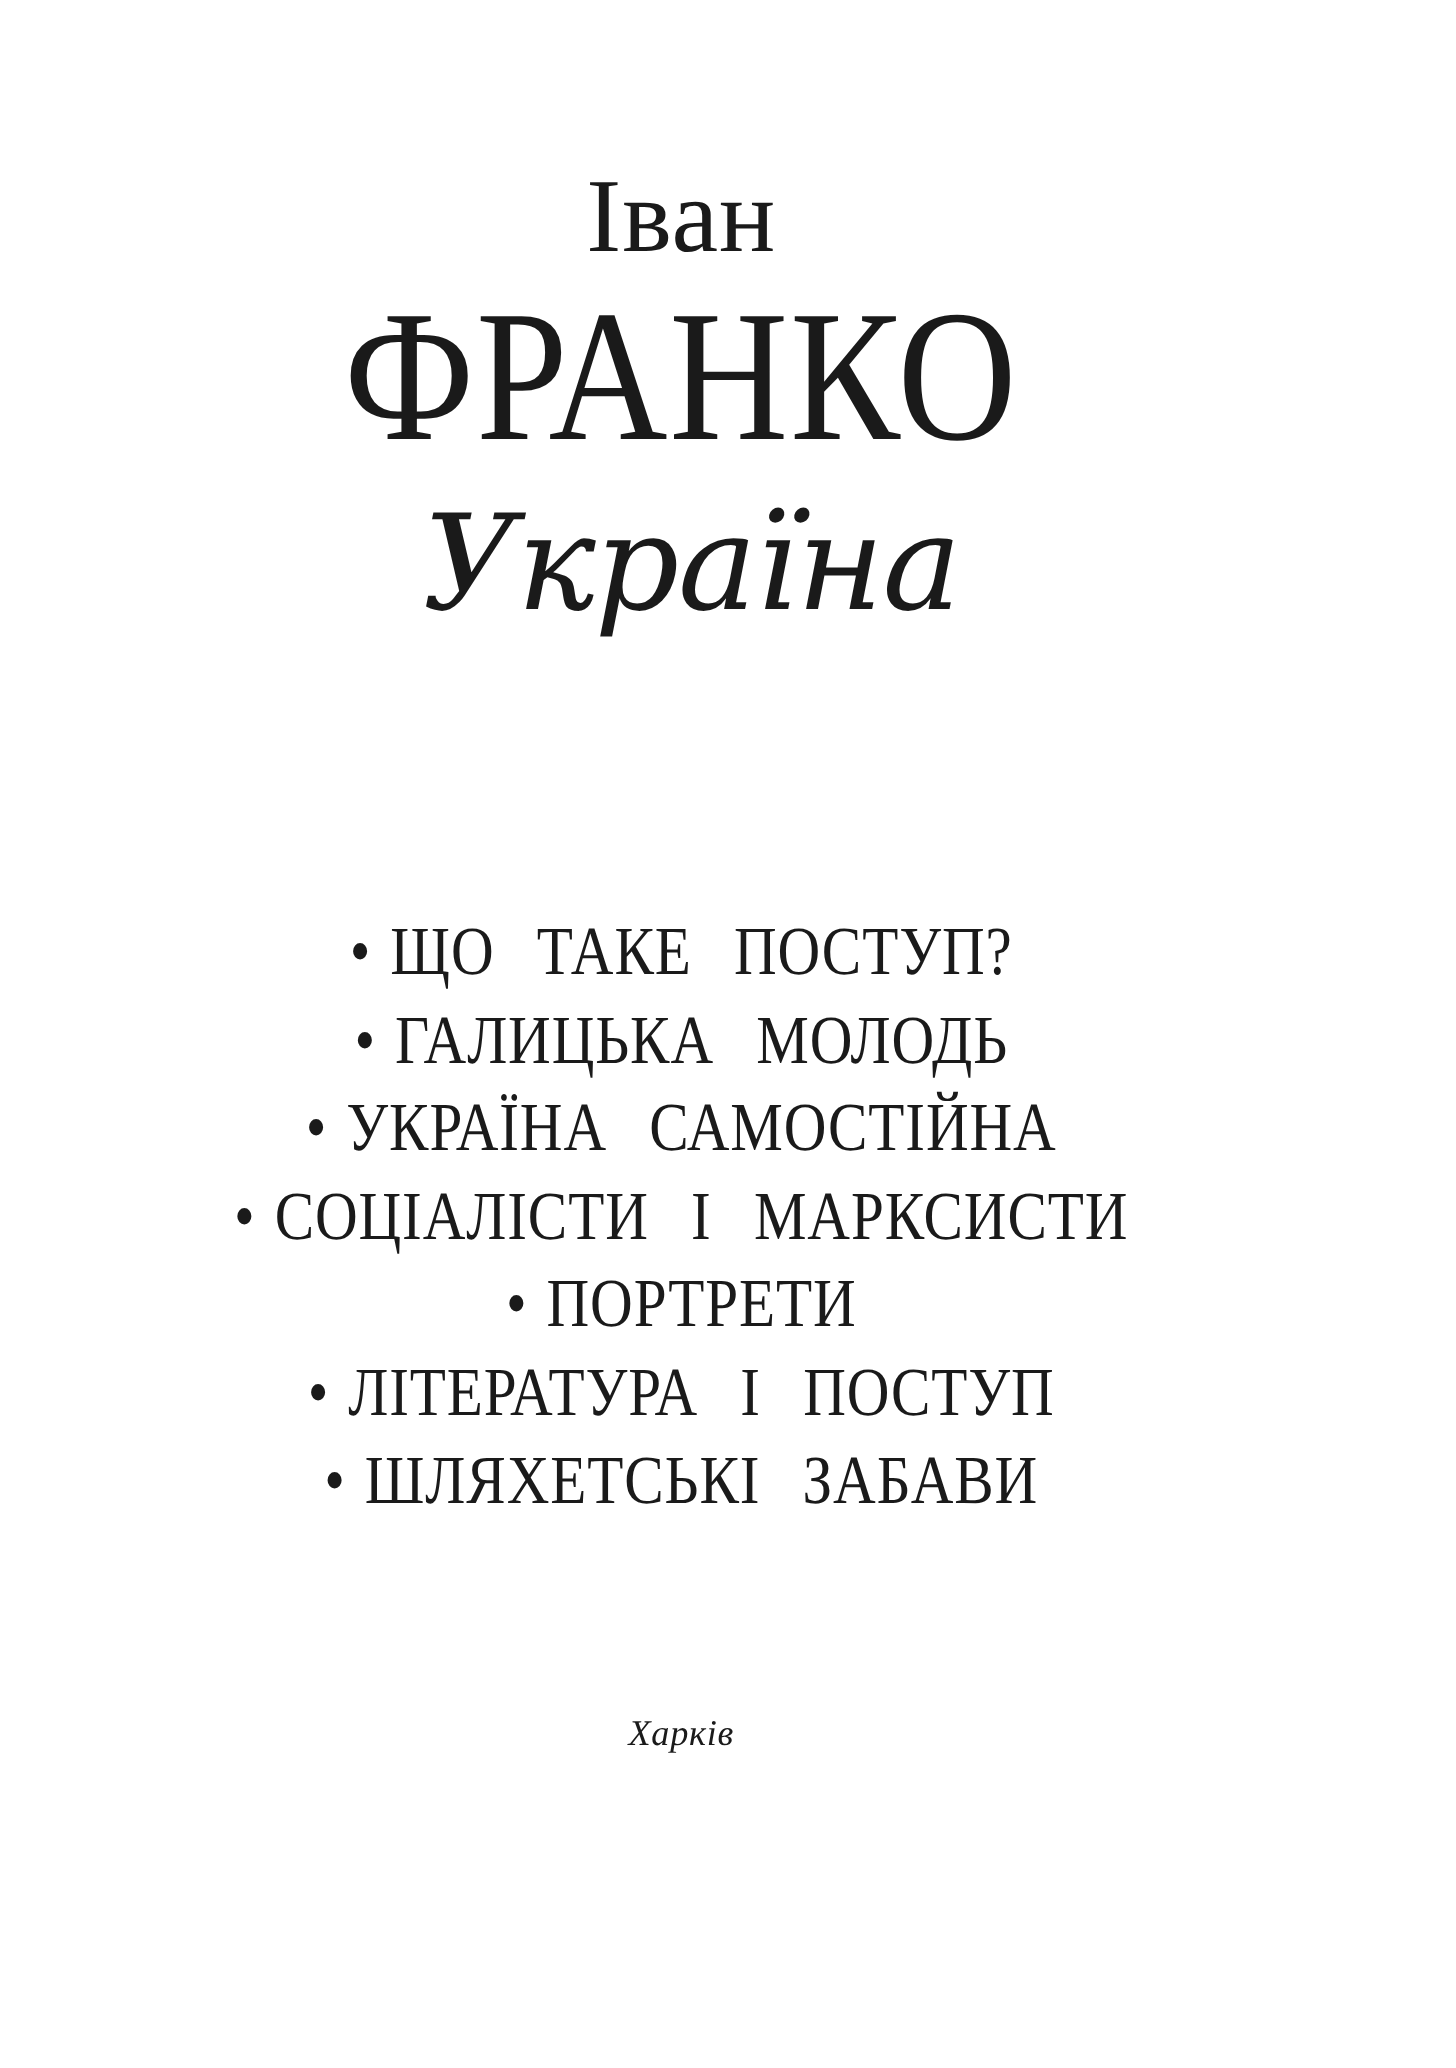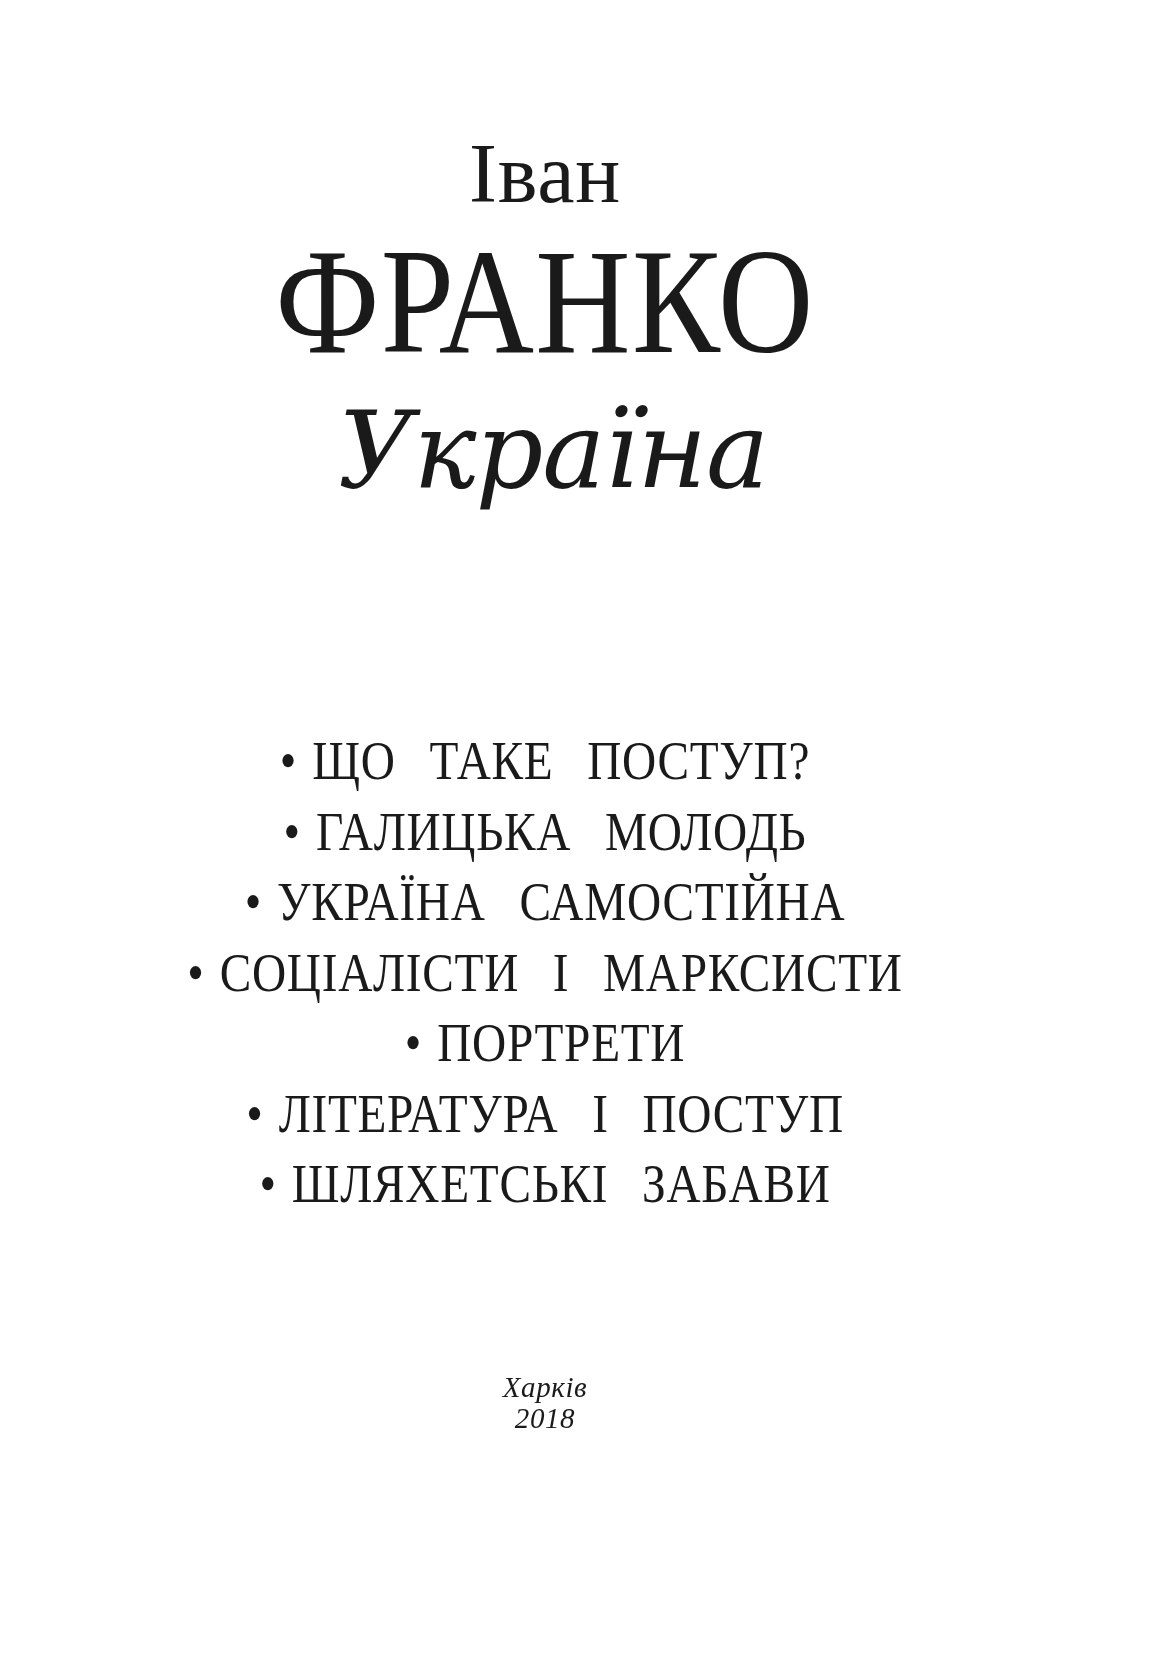--- a/index.html
+++ b/index.html
@@ -97,16 +97,15 @@
     <span class="list-item"><span class="bullet">•</span><span>ГАЛИЦЬКА МОЛОДЬ</span></span>
     <span class="list-item"><span class="bullet">•</span><span>УКРАЇНА САМОСТІЙНА</span></span>
     <span class="list-item"><span class="bullet">•</span><span>СОЦІАЛІСТИ І МАРКСИСТИ</span></span>
     <span class="list-item"><span class="bullet">•</span><span>ПОРТРЕТИ</span></span>
     <span class="list-item"><span class="bullet">•</span><span>ЛІТЕРАТУРА І ПОСТУП</span></span>
     <span class="list-item"><span class="bullet">•</span><span>ШЛЯХЕТСЬКІ ЗАБАВИ</span></span>
   </div>
 
   <div class="col imprint">
     <span class="imprint-line">Харків</span>
-    <span class="imprint-line">2018</span>
   </div>
 
 </div>
 
 </body></html>

